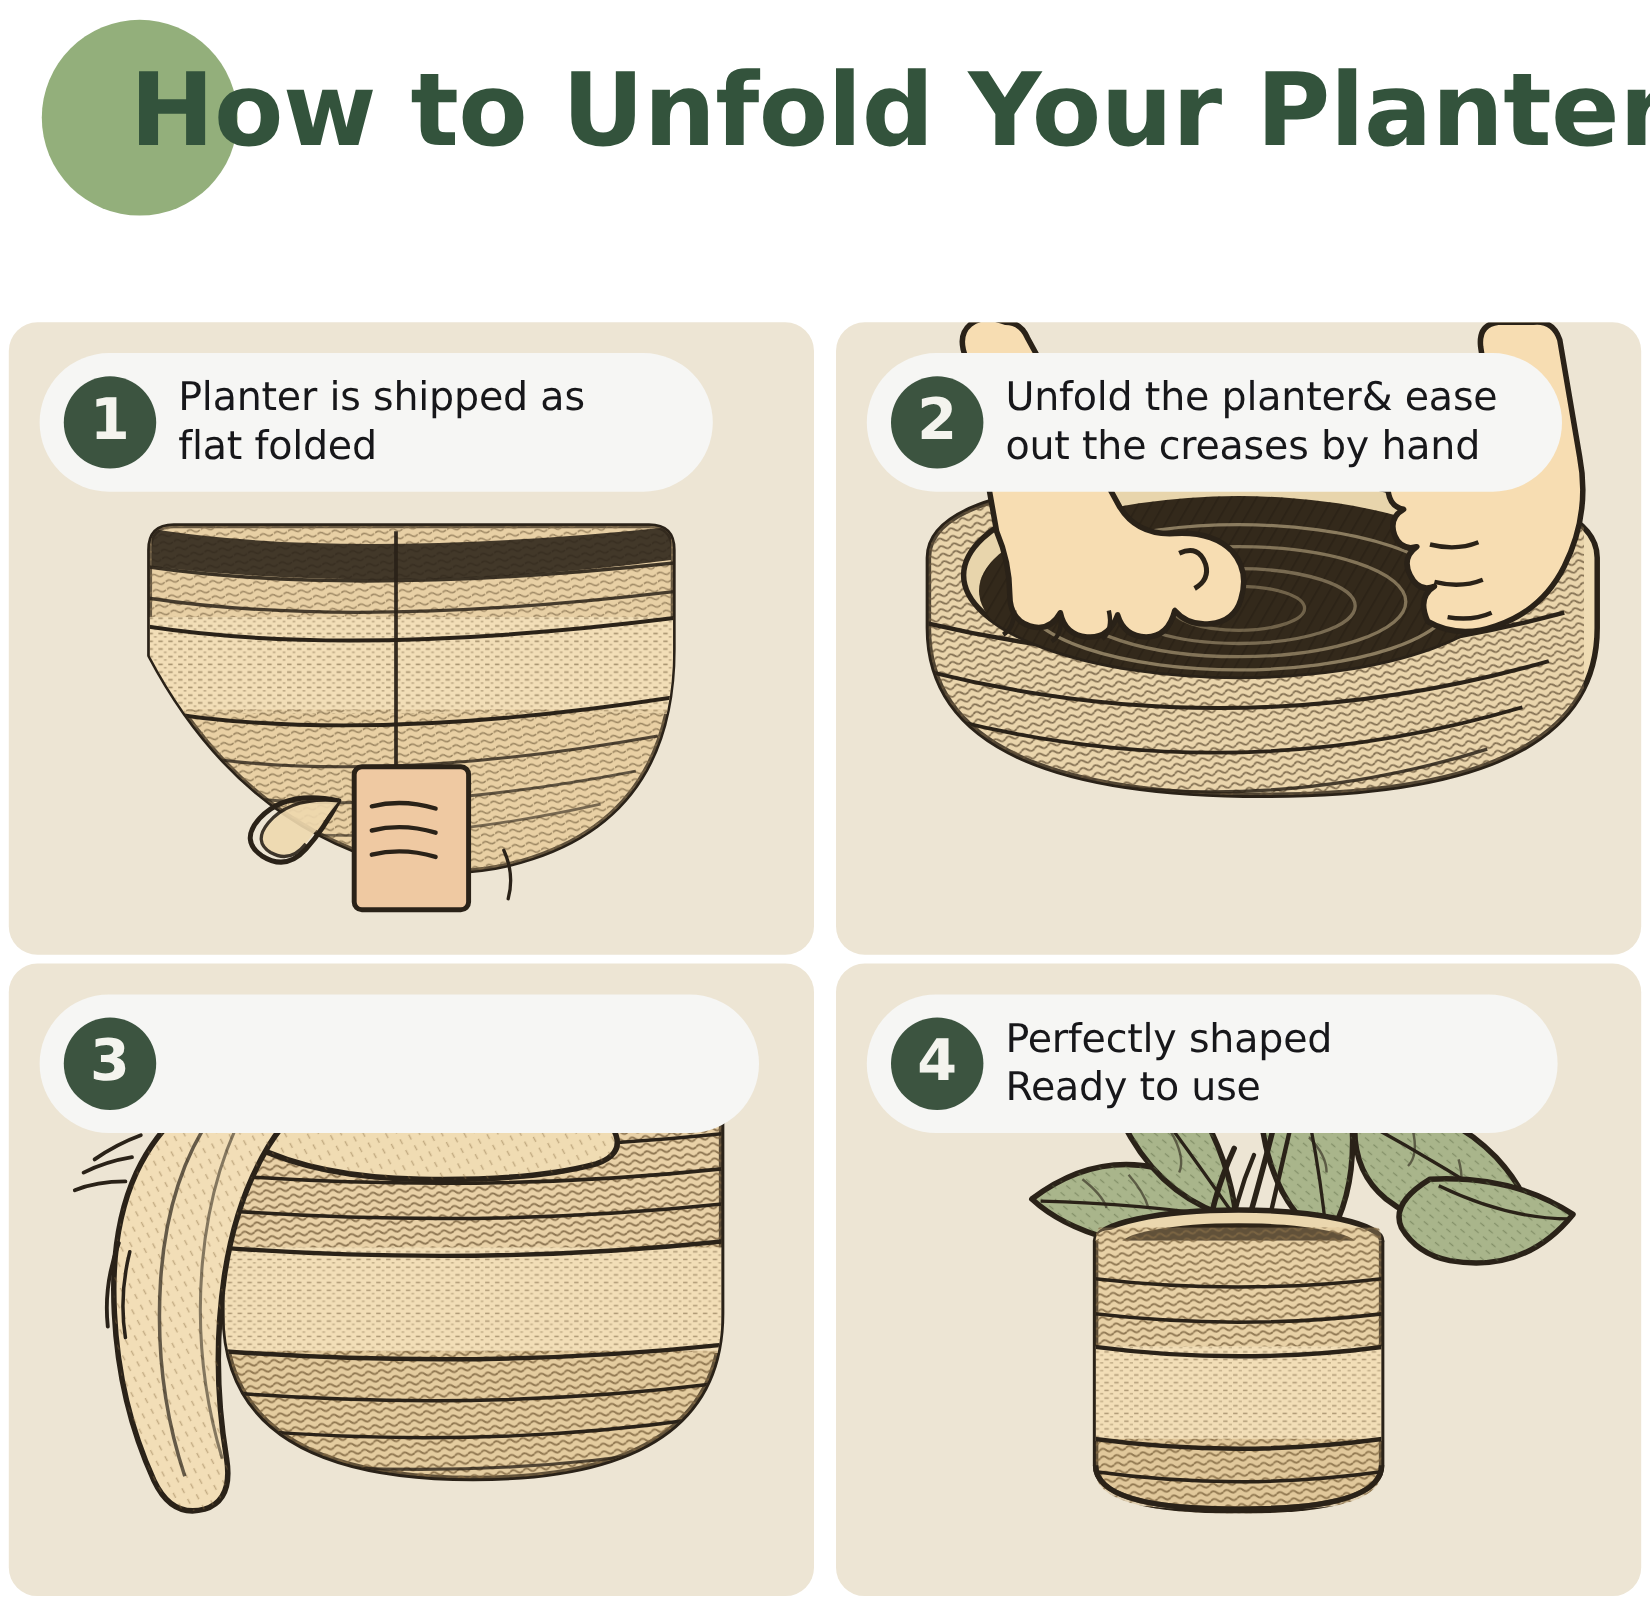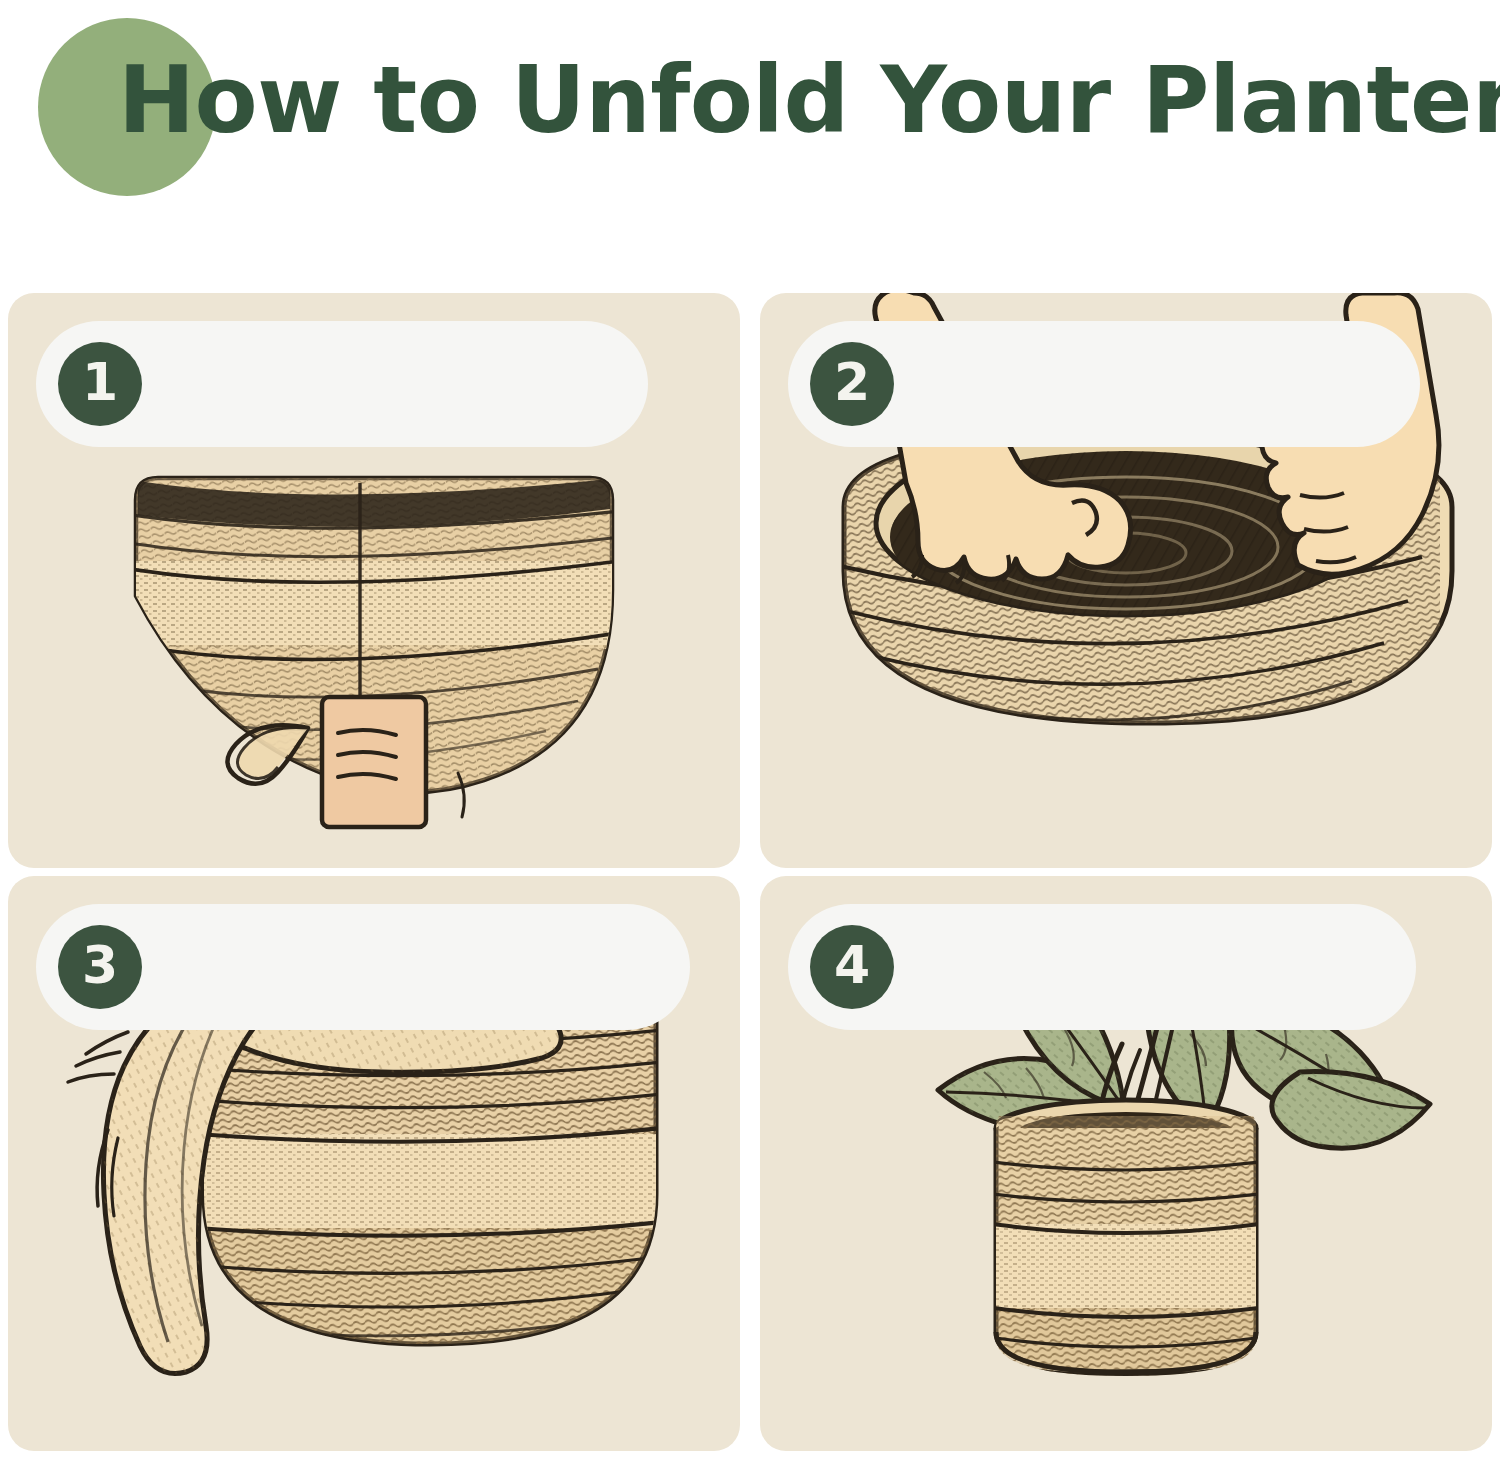--- a/index.html
+++ b/index.html
@@ -147,20 +147,22 @@
             <path d="M330 462 q28 -7 58 2" stroke="#2A2218" stroke-width="4" fill="none" stroke-linecap="round"></path>
             <path d="M330 484 q28 -7 58 2" stroke="#2A2218" stroke-width="4" fill="none" stroke-linecap="round"></path>
           </g>
 
           <path d="M450 480 q10 22 4 44" stroke="#2A2218" stroke-width="3" fill="none" stroke-linecap="round"></path>
         </svg>
       </div>
 
       <div class="pill w1">
         <div class="badge">1</div>
+        <div class="pill-text">Planter is shipped as
+flat folded</div>
       </div>
     </div>
 
     <div class="panel">
       <div class="art">
         <svg viewBox="0 0 732 575" preserveAspectRatio="xMidYMid meet">
           <defs>
             <pattern id="p2rope" width="12" height="7" patternUnits="userSpaceOnUse" patternTransform="rotate(-12)">
               <path d="M0 3.5 q3 -3.2 6 0 t6 0" stroke="#4A3A24" stroke-width="1.6" fill="none" opacity="0.8"></path>
             </pattern>
@@ -218,20 +220,22 @@
                      q-12 -2 -14 -16 q-2 -16 16 -20 q34 -8 54 -30 q20 -22 18 -56 L586 22 q-2 -20 16 -22 z" fill="#F7DDB2" stroke="#2A2218" stroke-width="5" stroke-linejoin="round"></path>
             <path d="M556 268 q22 4 40 -4" stroke="#2A2218" stroke-width="4" fill="none"></path>
             <path d="M544 236 q24 6 44 -2" stroke="#2A2218" stroke-width="4" fill="none"></path>
             <path d="M540 202 q24 6 44 -2" stroke="#2A2218" stroke-width="4" fill="none"></path>
           </g>
         </svg>
       </div>
 
       <div class="pill w2">
         <div class="badge">2</div>
+        <div class="pill-text">Unfold the planter&amp; ease
+out the creases by hand</div>
       </div>
     </div>
 
     <div class="panel">
       <div class="art">
         <svg viewBox="0 0 732 575" preserveAspectRatio="xMidYMid meet">
           <defs>
             <pattern id="p3rope" width="12" height="7" patternUnits="userSpaceOnUse" patternTransform="rotate(-7)">
               <path d="M0 3.5 q3 -3 6 0 t6 0" stroke="#5A4528" stroke-width="1.7" fill="none" opacity="0.85"></path>
             </pattern>
@@ -379,17 +383,19 @@
               <path d="M240 490 q126 18 252 0" stroke="#2A2218" stroke-width="3" fill="none"></path>
             </g>
 
             <path d="M236 456 q0 40 130 40 q130 0 130 -40" fill="none" stroke="#2A2218" stroke-width="5"></path>
           </g>
         </svg>
       </div>
 
       <div class="pill w4">
         <div class="badge">4</div>
+        <div class="pill-text">Perfectly shaped
+Ready to use</div>
       </div>
     </div>
 
   </div>
 </div>
 
 </body></html>

